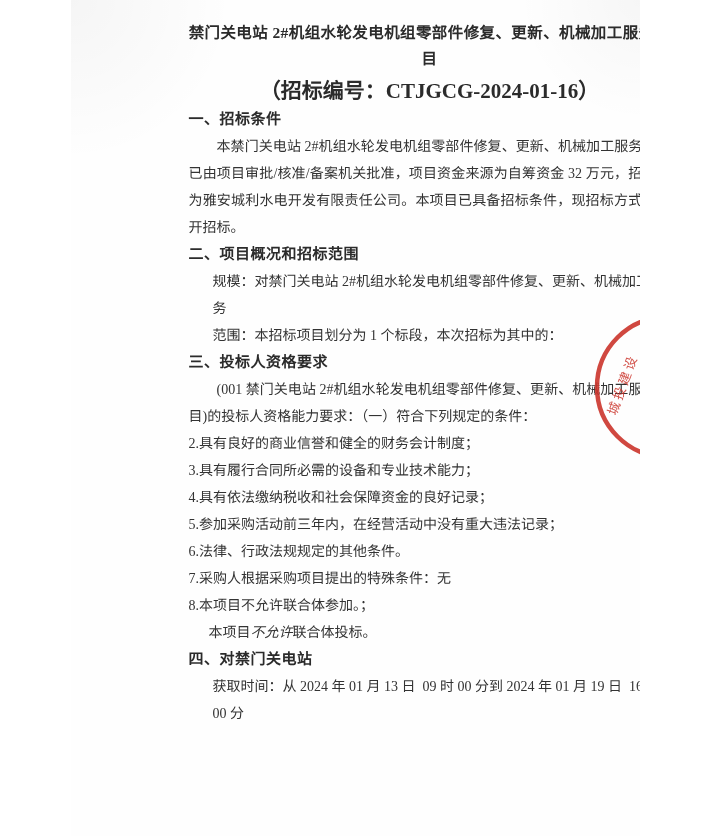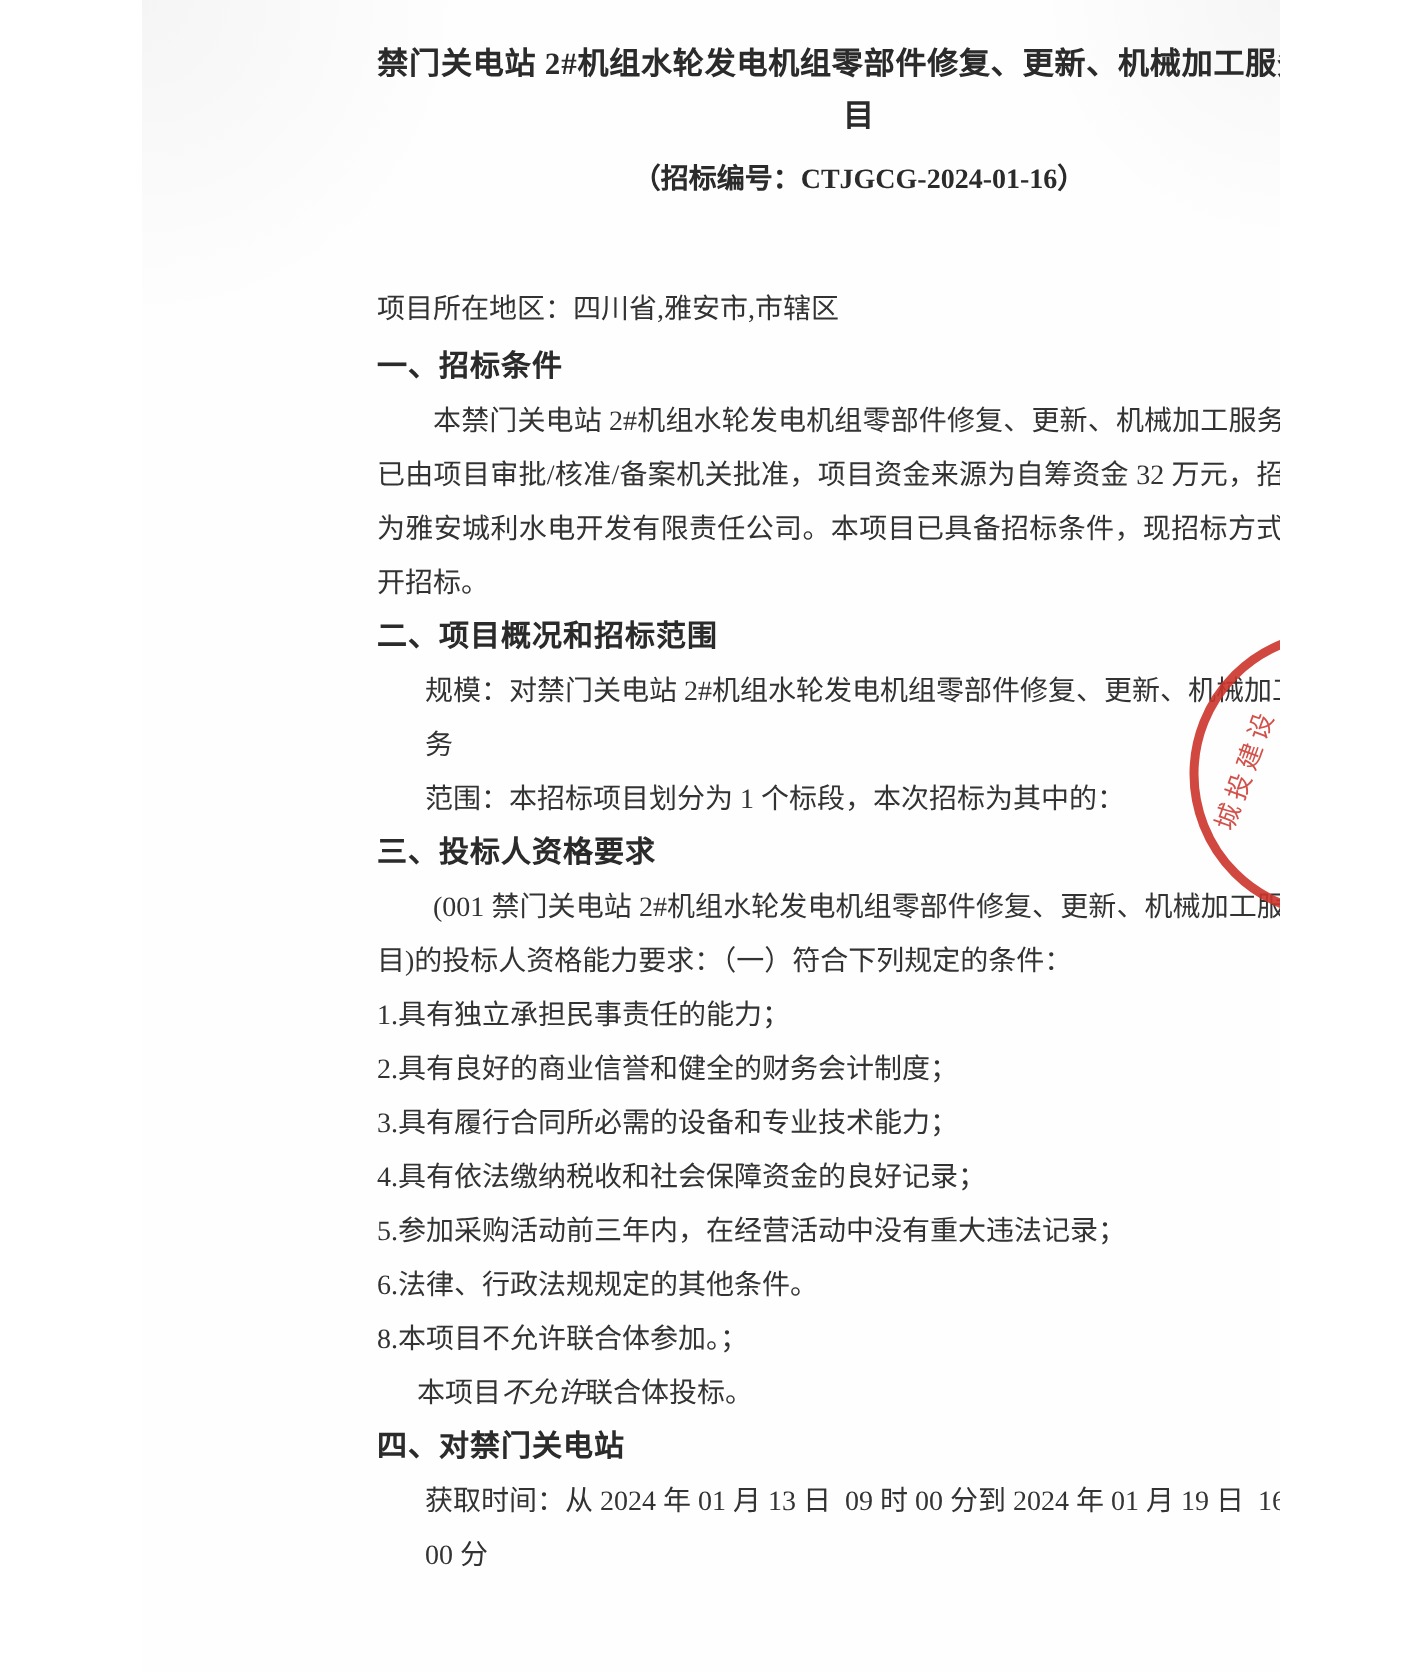--- a/index.html
+++ b/index.html
@@ -28,21 +28,21 @@
   }
   .title-1{
     font-size:15.5px;
     font-weight:700;
     text-align:center;
     line-height:26px;
     letter-spacing:.4px;
     color:#2b2b2b;
   }
   .title-2{
-    font-size:14px;
+    font-size:21px;
     font-weight:700;
     text-align:center;
     line-height:26px;
     margin-top:6px;
     color:#2b2b2b;
   }
   .line{ line-height:27px; white-space:pre-wrap; }
   .heading{
     font-weight:700;
     font-size:15px;
@@ -72,38 +72,37 @@
 </style>
 </head>
 <body>
 
 <div class="page">
   <div class="doc">
 
     <div class="title-1">禁门关电站 2#机组水轮发电机组零部件修复、更新、机械加工服务项目</div>
     <div class="title-2">（招标编号：CTJGCG-2024-01-16）</div>
 
-    <div class="line location">项目所在地区：四川省,雅安市,市辖区</div>
 
     <div class="heading first">一、招标条件</div>
     <div class="para">本禁门关电站 2#机组水轮发电机组零部件修复、更新、机械加工服务项目已由项目审批/核准/备案机关批准，项目资金来源为自筹资金 32 万元，招标人为雅安城利水电开发有限责任公司。本项目已具备招标条件，现招标方式为公开招标。</div>
 
     <div class="heading">二、项目概况和招标范围</div>
     <div class="indent">规模：对禁门关电站 2#机组水轮发电机组零部件修复、更新、机械加工服务</div>
     <div class="indent">范围：本招标项目划分为 1 个标段，本次招标为其中的：</div>
 
     <div class="heading">三、投标人资格要求</div>
     <div class="para">(001 禁门关电站 2#机组水轮发电机组零部件修复、更新、机械加工服务项目)的投标人资格能力要求：（一）符合下列规定的条件：</div>
 
-    <div class="item">1.具有独立承担民事责任的能力；</div>
     <div class="item">2.具有良好的商业信誉和健全的财务会计制度；</div>
     <div class="item">3.具有履行合同所必需的设备和专业技术能力；</div>
     <div class="item">4.具有依法缴纳税收和社会保障资金的良好记录；</div>
     <div class="item">5.参加采购活动前三年内，在经营活动中没有重大违法记录；</div>
     <div class="item">6.法律、行政法规规定的其他条件。</div>
+    <div class="item">7.采购人根据采购项目提出的特殊条件：无</div>
     <div class="item">8.本项目不允许联合体参加。；</div>
 
     <div class="jv-note"><span>本项目</span><span class="it">不允许</span><span>联合体投标。</span></div>
 
     <div class="heading">四、对禁门关电站</div>
     <div class="indent">获取时间：从 2024 年 01 月 13 日  09 时 00 分到 2024 年 01 月 19 日  16 时 00 分</div>
 
   </div>
 
   <svg class="seal" viewBox="0 0 48 150" xmlns="http://www.w3.org/2000/svg" aria-hidden="true">

